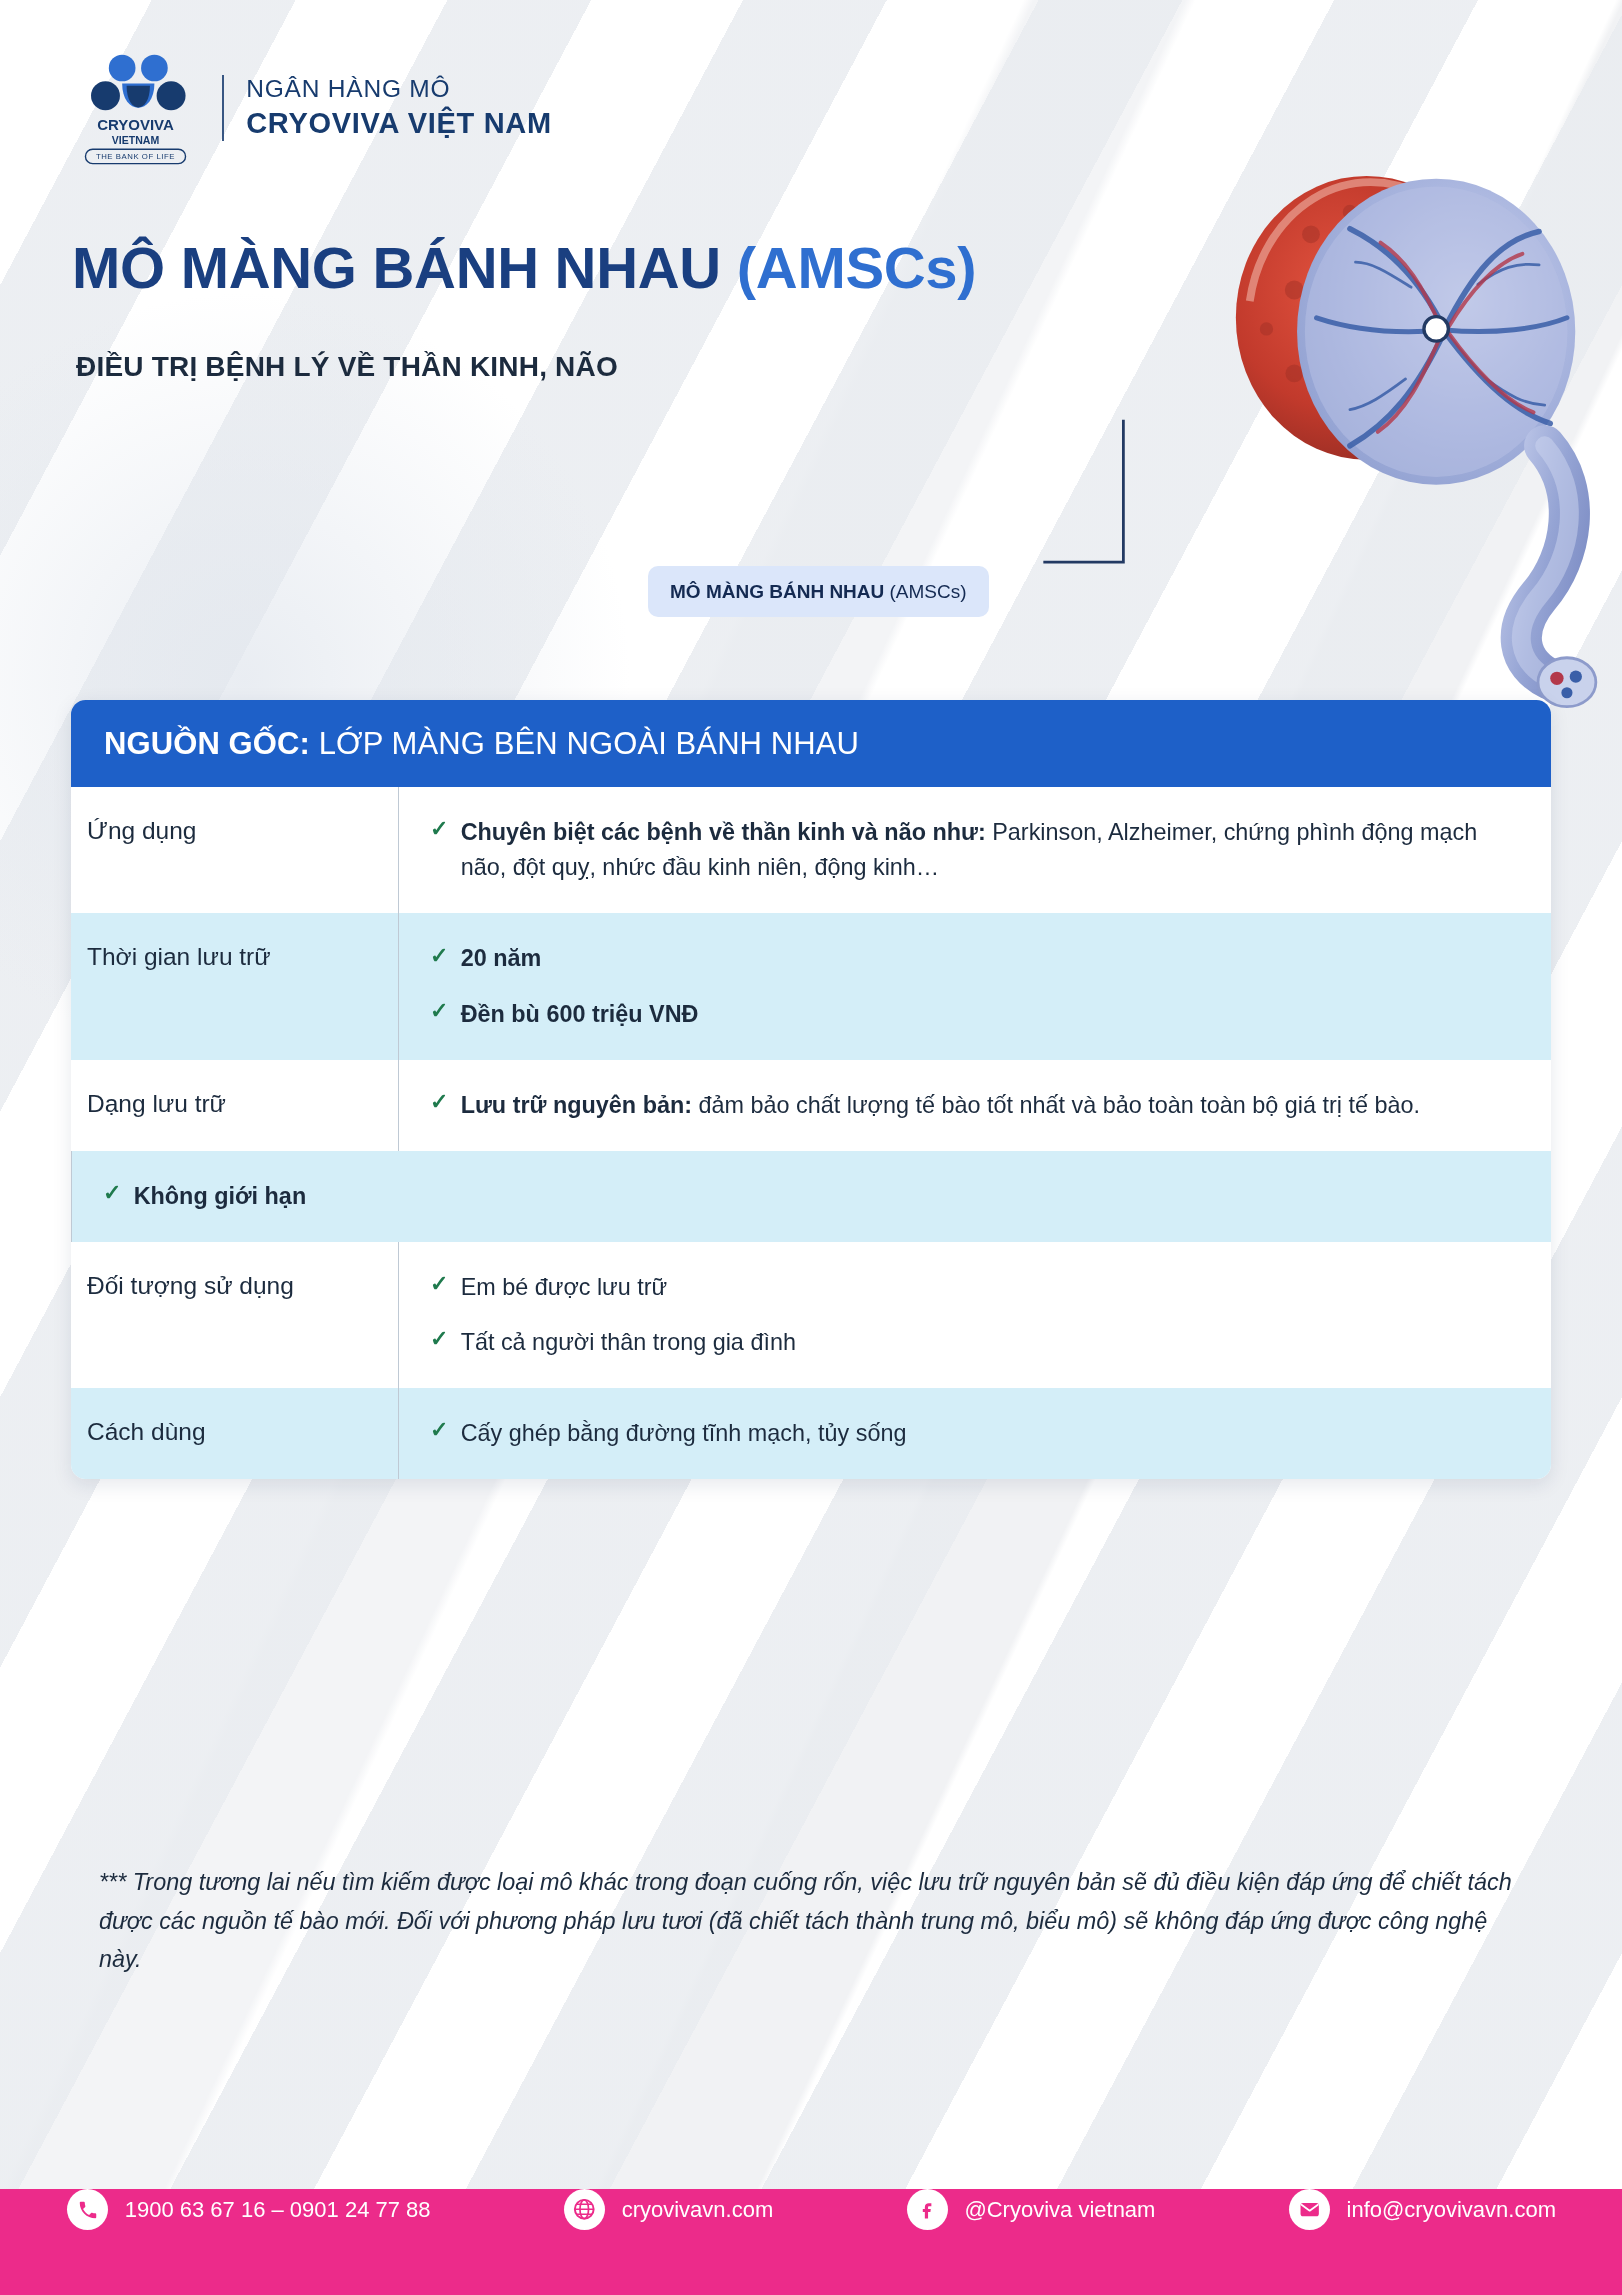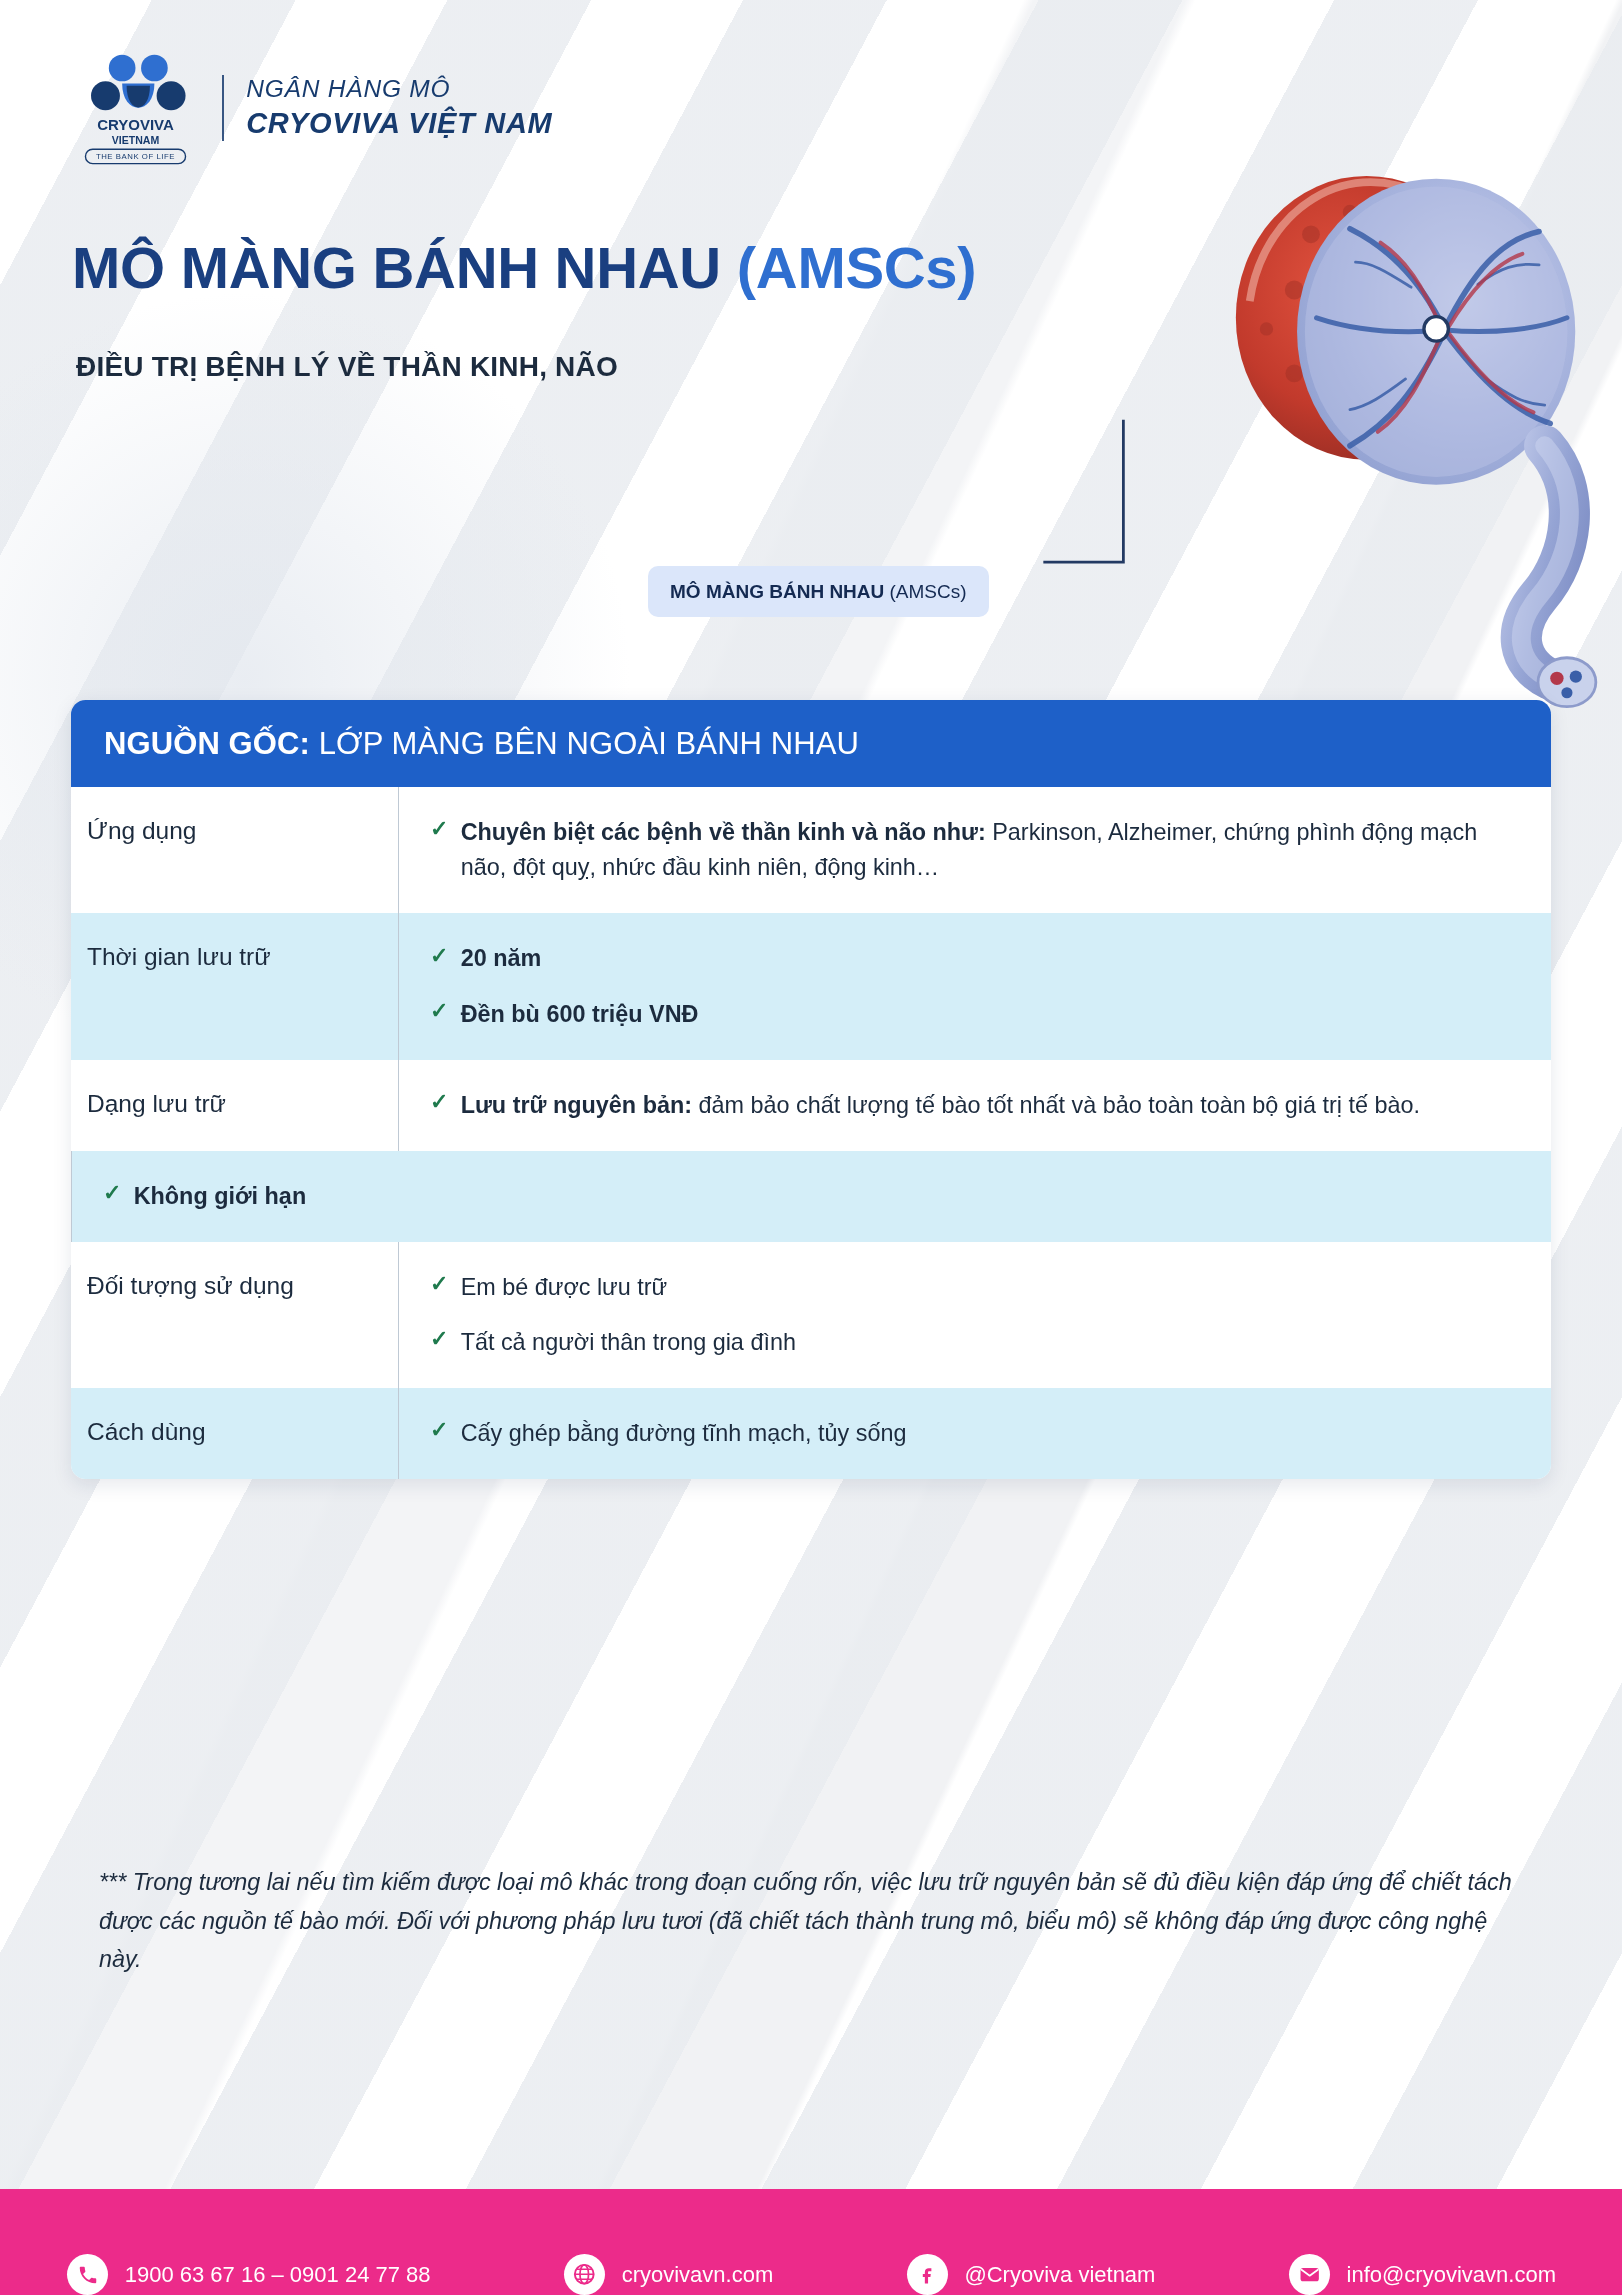--- a/index.html
+++ b/index.html
@@ -61,21 +61,20 @@
     width: 2.2px;
     height: 66px;
     background: #173b6e;
     opacity: .85;
   }
   .logo-text {
     display: flex;
     flex-direction: column;
     justify-content: flex-end;
     gap: 4.5px;
-    font-style: italic;
   }
   .logo-text .line1 {
     font-size: 24.5px;
     letter-spacing: 0.8px;
     color: #173b6e;
     font-weight: 400;
   }
   .logo-text .line2 {
     font-size: 29px;
     letter-spacing: 0.7px;
@@ -215,21 +214,21 @@
 
   
   .footer {
     position: absolute;
     left: 0;
     bottom: 0;
     width: 1623px;
     height: 106px;
     background: #ec2b8a;
     display: flex;
-    align-items: flex-end;
+    align-items: flex-start;
     justify-content: space-between;
     padding: 0 67px;
     box-sizing: border-box;
   }
   .f-item {
     display: flex;
     align-items: center;
     gap: 16.7px;
     color: #ffffff;
     font-size: 22px;

